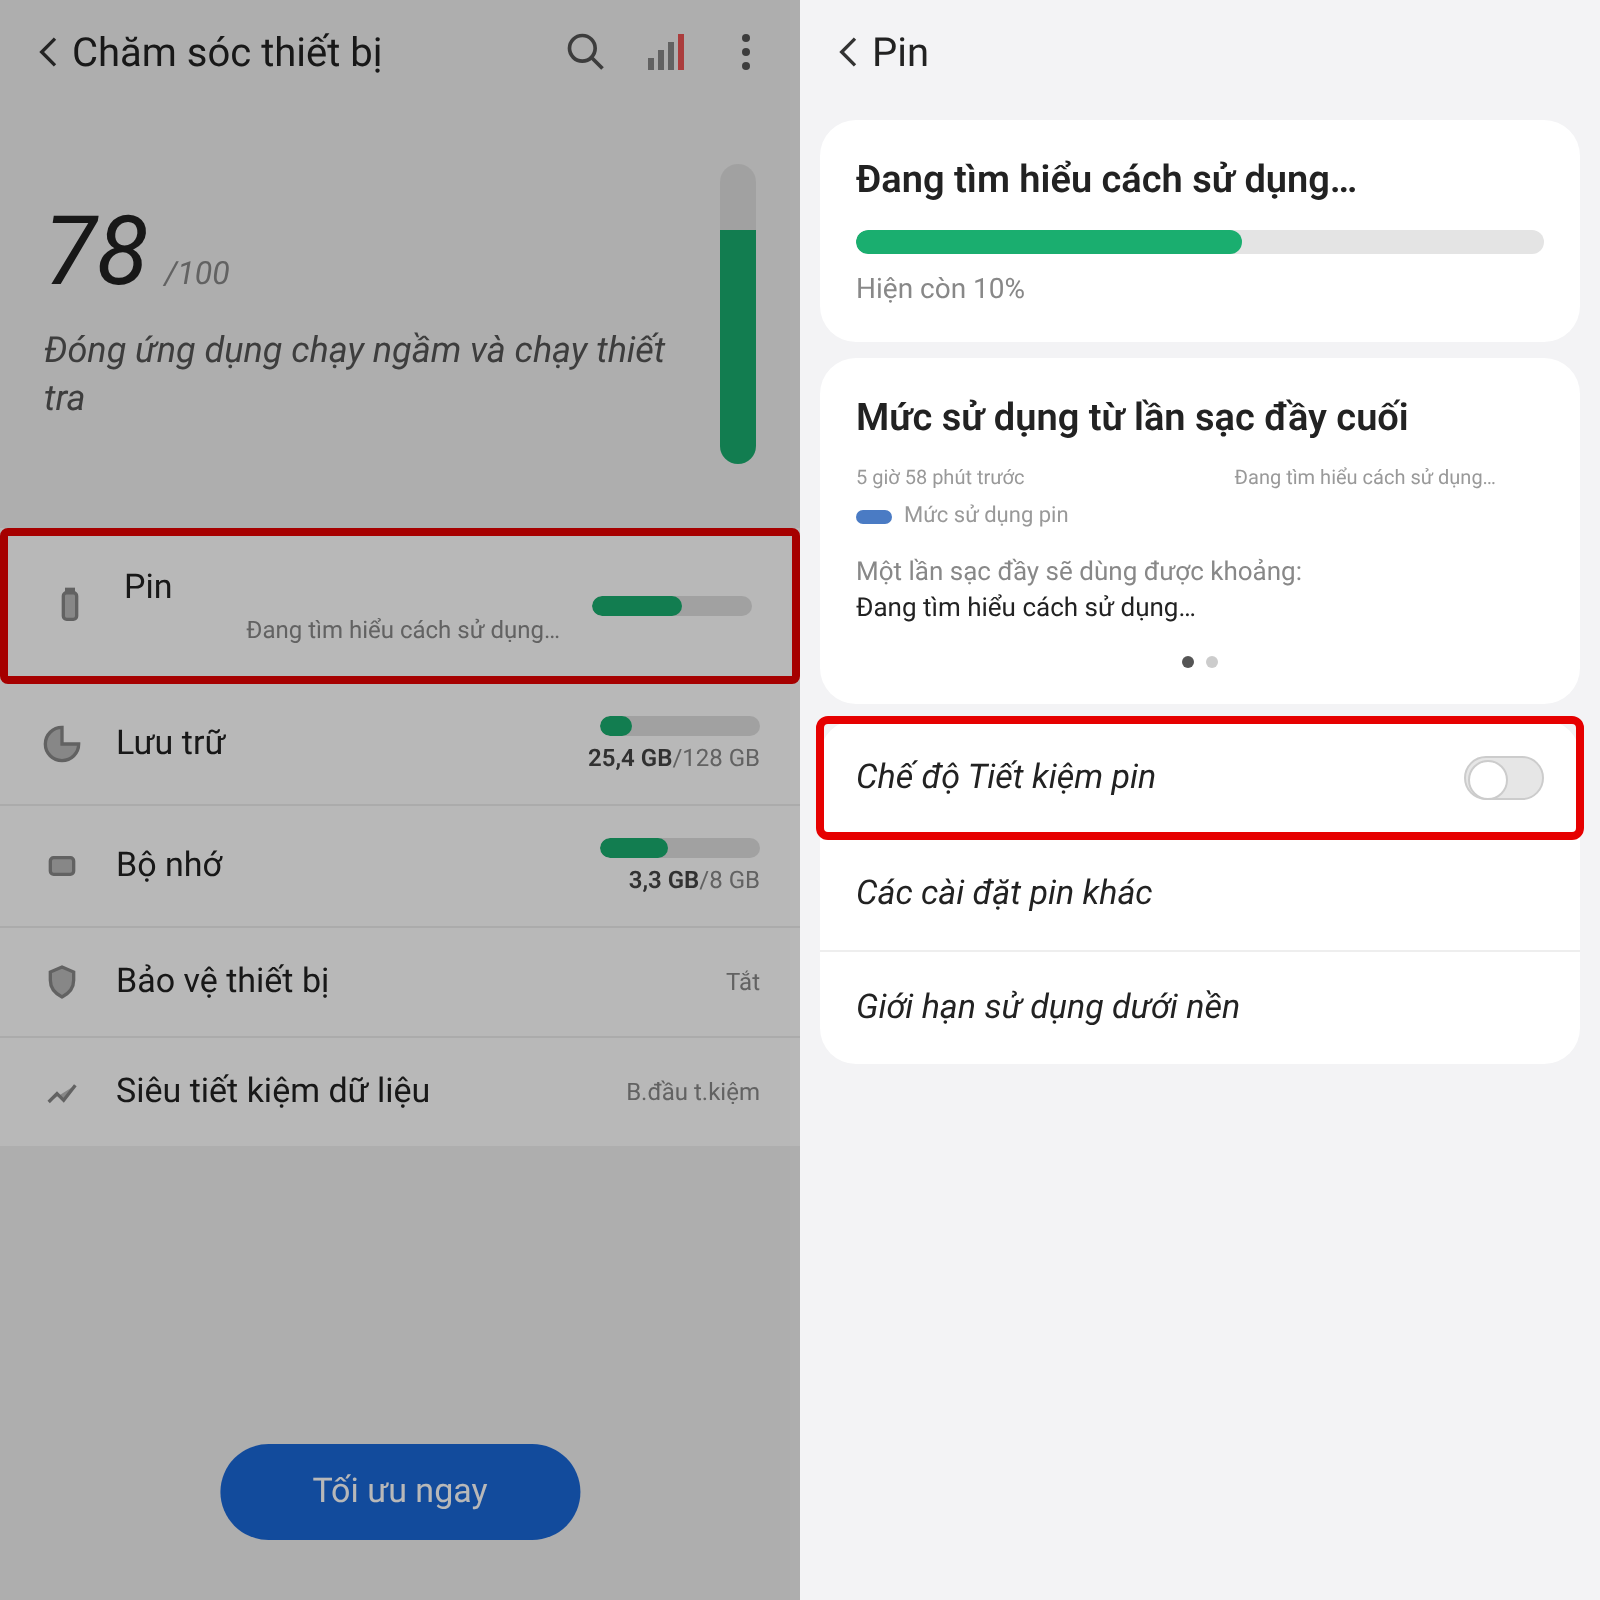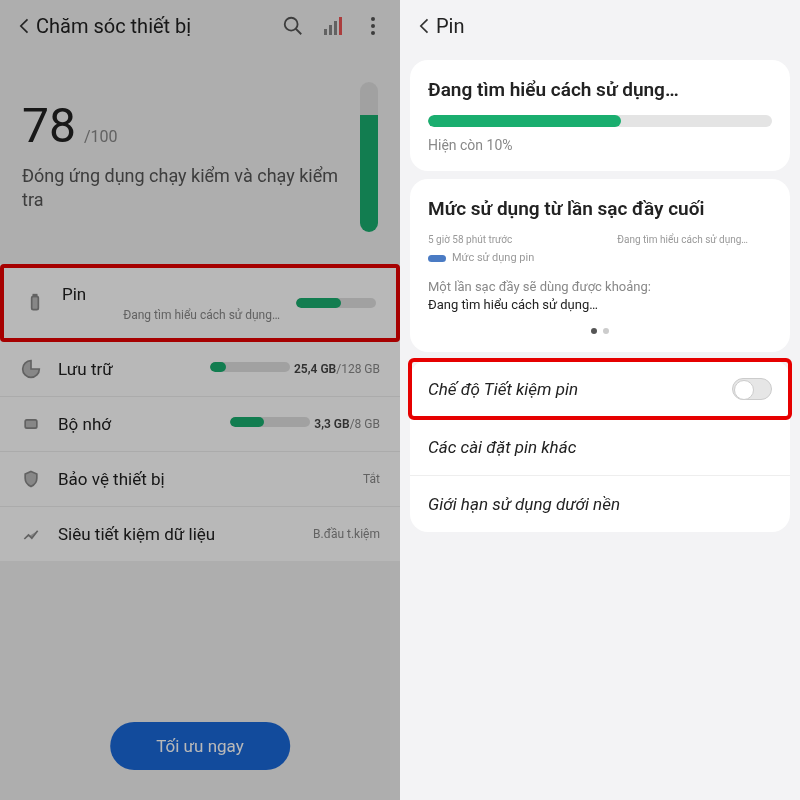--- a/index.html
+++ b/index.html
@@ -63,21 +63,21 @@
   .dots span{ width:4px;height:4px;border-radius:50%;background:#555; }
 
   .score-wrap {
     display:flex;
     padding: 30px 22px 10px 22px;
     align-items:center;
     gap: 12px;
     position: relative;
     z-index:2;
   }
-  .score-text { flex:1; }
+  .score-text { flex:1;font-style:italic; }
   .big-score { font-size: 48px; color:#222; line-height:1; font-weight:400;}
   .max-score { font-size:16px; color:#888; margin-left:4px; }
   .score-sub { font-size:18px; color:#555; margin-top:14px; line-height:1.35; }
   .vert-bar {
     width: 18px;
     height: 150px;
     border-radius: 10px;
     background: linear-gradient(to top, #1aae6f 0%, #1aae6f 78%, #e0e0e0 78%, #e0e0e0 100%);
   }
 
@@ -101,21 +101,21 @@
   }
   .row .ic svg{width:20px;height:20px;stroke:#888;stroke-width:2;fill:#bbb;}
   .row .body{flex:1;}
   .row .label{font-size:17px;color:#222;}
   .row .sub{font-size:12px;color:#888;text-align:right;margin-top:4px;}
   .mini-track{
     width:80px;height:10px;border-radius:6px;background:#e0e0e0;position:relative;overflow:hidden;
   }
   .mini-fill{height:100%;background:#1aae6f;border-radius:6px;}
   .row-right{
-    display:flex;align-items:flex-start;gap:4px;
+    display:flex;flex-direction:column;align-items:flex-end;gap:4px;
   }
   .right-text{font-size:12px;color:#888;}
   .gb{font-size:12px;color:#888;}
   .gb .u{font-weight:600;color:#444;}
 
   .pin-row-hl{
     border: 4px solid #e60000;
     border-radius: 4px;
     z-index:20;
   }
@@ -232,21 +232,21 @@
       </span>
     </div>
   </div>
 
   <div class="score-wrap">
     <div class="score-text">
       <div>
         <span class="big-score">78</span>
         <span class="max-score">/100</span>
       </div>
-      <div class="score-sub">Đóng ứng dụng chạy kiểm và chạy kiểm tra</div>
+      <div class="score-sub">Đóng ứng dụng chạy ngầm và chạy thiết tra</div>
     </div>
     <div class="vert-bar"></div>
   </div>
 
   <div class="list">
 
     <div class="row pin-row-hl">
       <span class="ic">
         <svg viewBox="0 0 24 24">
             <rect x="8" y="4" width="8" height="16" rx="2"></rect>

